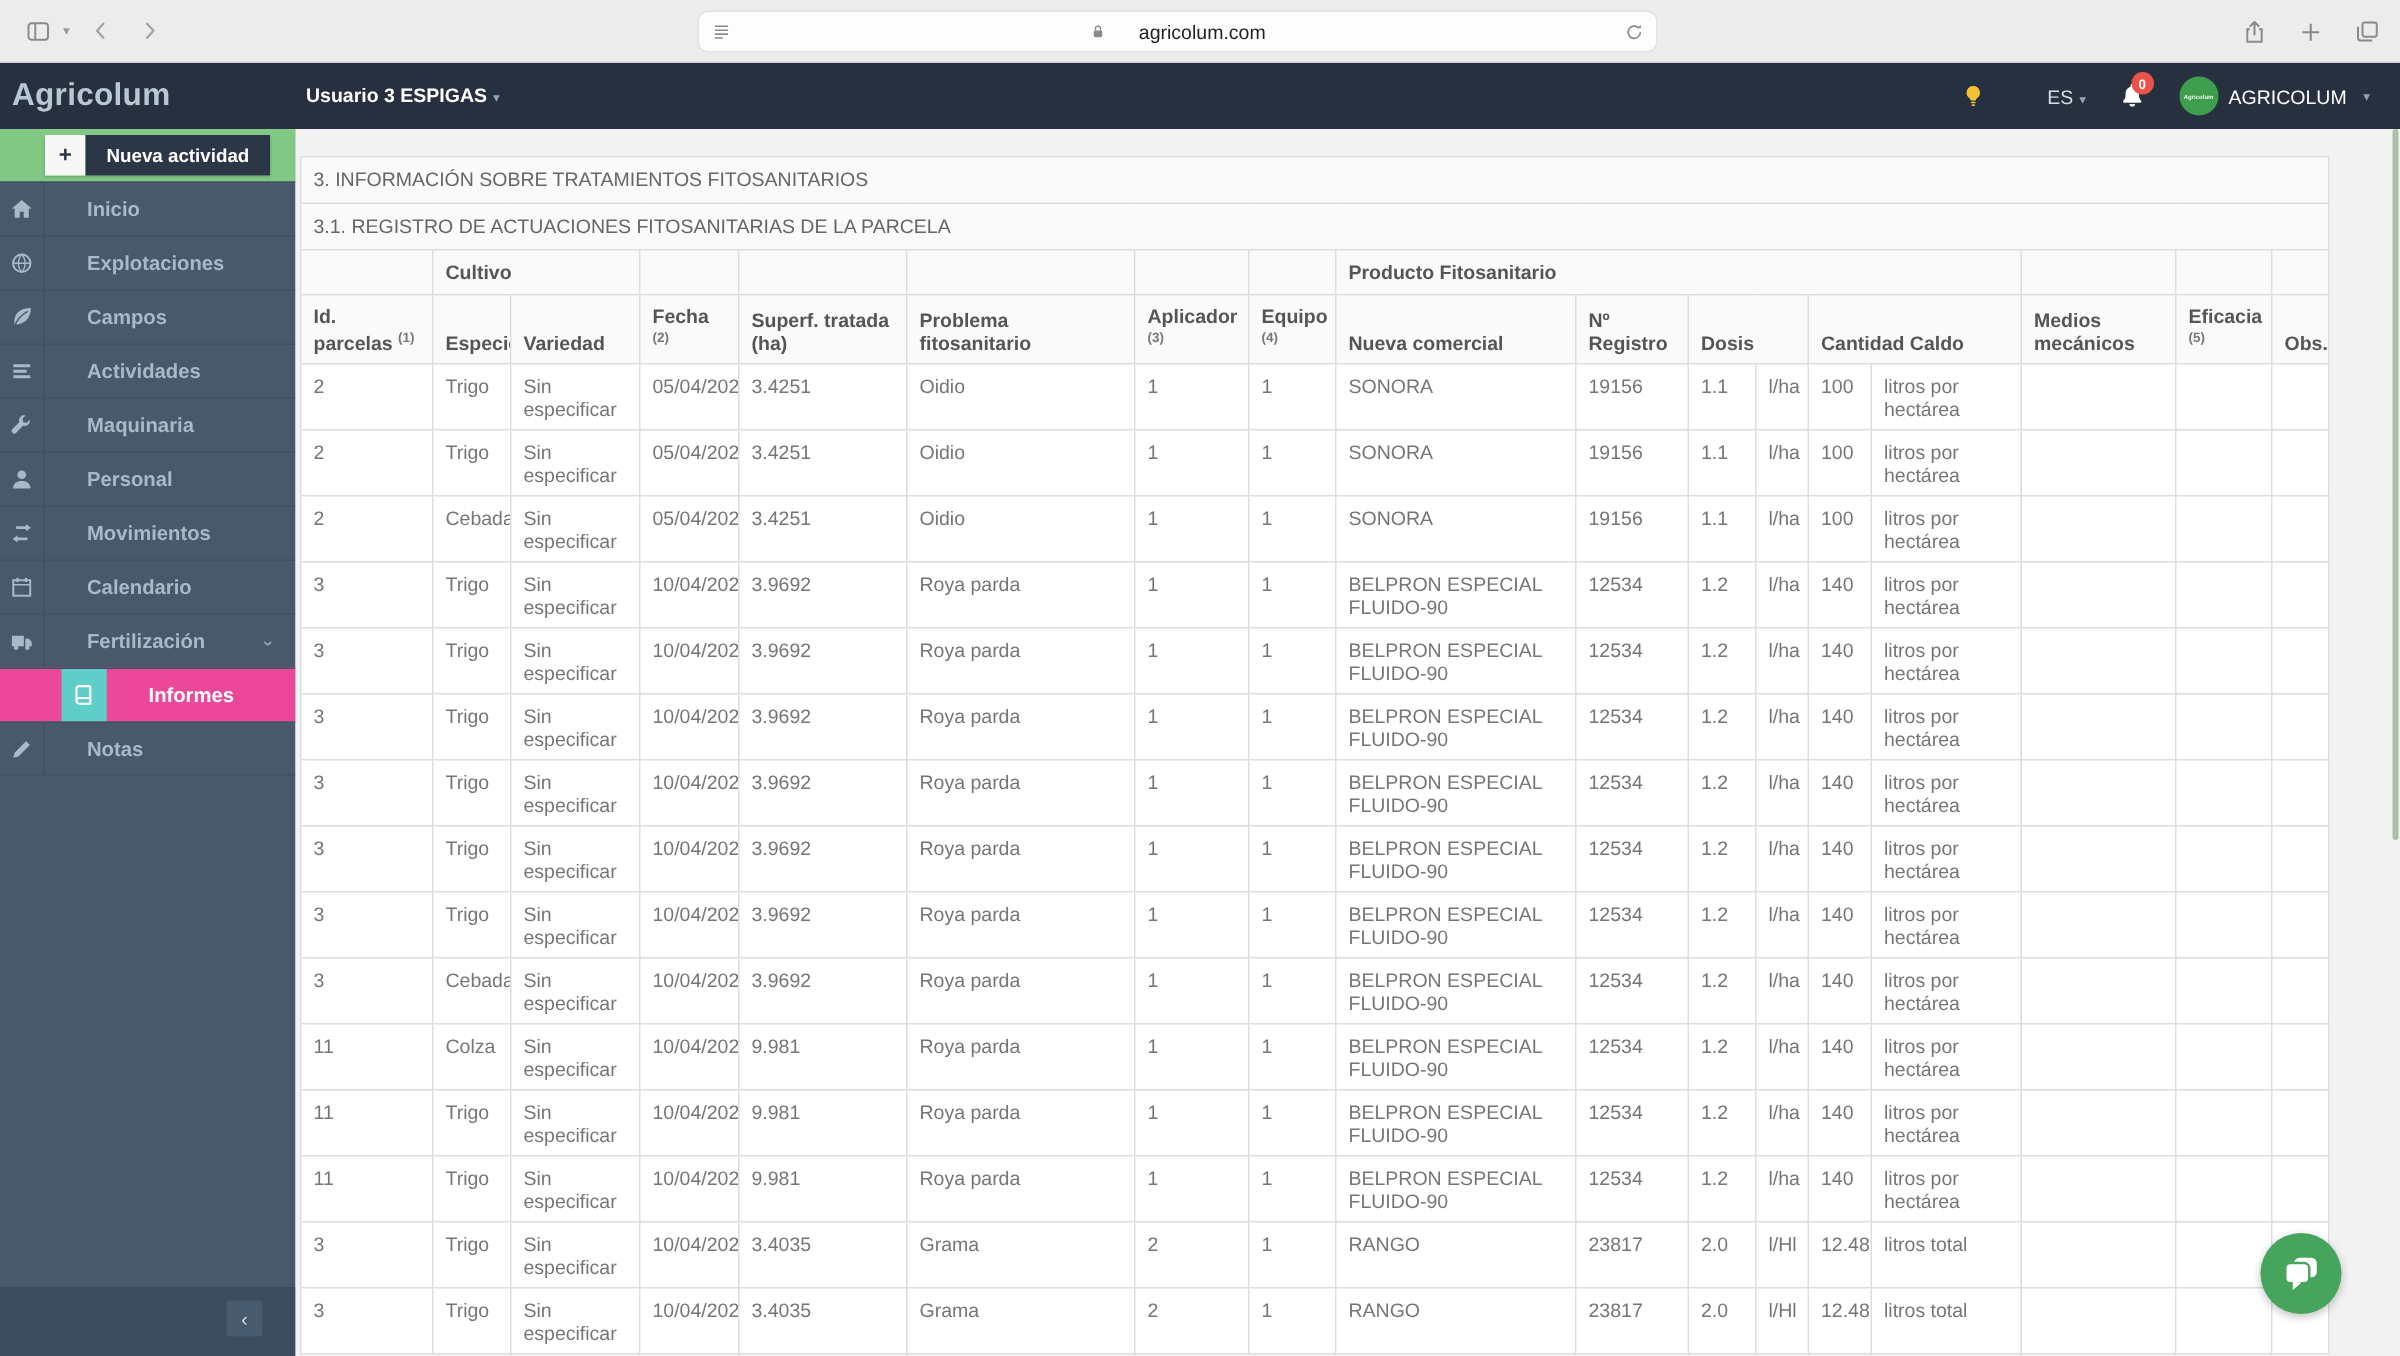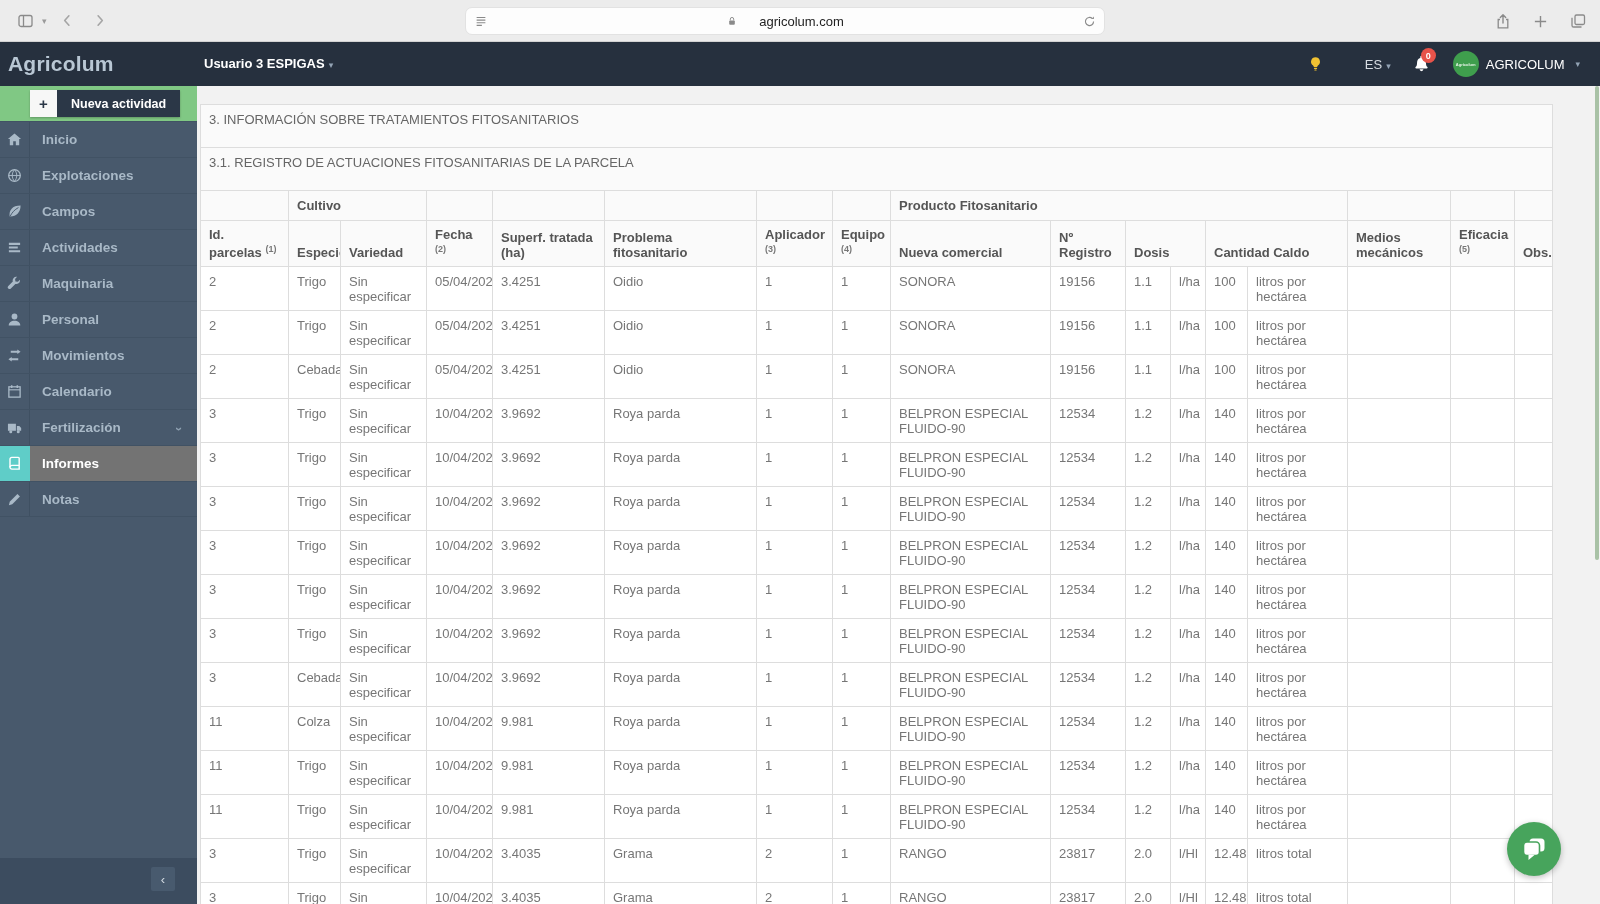--- a/index.html
+++ b/index.html
@@ -36,42 +36,42 @@
   
   #sidebar { position:absolute; left:0; top:86px; width:197px; height:818px; background:#48596c; }
   #green-bar { position:absolute; left:0; top:0; width:197px; height:35px; background:#80c884; }
   #new-activity { position:absolute; left:30px; top:4px; height:27px; display:flex; cursor:pointer;
     box-shadow:0 1px 2px rgba(0,0,0,.25); }
   #new-activity .plus-box { width:27px; height:27px; background:#f7f7f7; color:#2b3747; font-size:15px; font-weight:bold;
     display:flex; align-items:center; justify-content:center; }
   #new-activity .na-label { height:27px; background:#2b3747; color:#fff; font-size:12.5px; font-weight:bold;
     display:flex; align-items:center; padding:0 14px; }
   #sidebar-nav { position:absolute; left:0; top:35px; width:197px; }
-  .nav-item { position:relative; height:36px; display:flex; align-items:stretch; border-top:1px solid #415264; cursor:pointer; }
+  .nav-item { position:relative; height:36px; display:flex; align-items:stretch; border-top:1px solid #415264; cursor:pointer;gap:16px; }
   .nav-item:last-child { border-bottom:1px solid #415264; }
   .nav-icon { width:30px; display:flex; align-items:center; justify-content:center; color:#a9b9c7;
     border-right:1px solid #3f5062; flex:none; }
   .nav-label { display:flex; align-items:center; padding-left:12px; color:#a9b9c7; font-size:13.5px; font-weight:bold; flex:1; }
   .nav-chevron { position:absolute; right:16px; top:12px; color:#8ea0b1; font-size:12px;
     transform:rotate(90deg); font-weight:bold; }
-  .nav-item.active { background:#737373; }
+  .nav-item.active { background:#ec4899;padding-left:41px; }
   .nav-item.active .nav-icon { background:#5fcdc8; color:#fff; border-right-color:#5fcdc8; }
   .nav-item.active .nav-label { color:#fff; }
   #sidebar-footer { position:absolute; left:0; bottom:0; width:197px; height:46px; background:#3c4c5f; }
   #collapse-btn { position:absolute; right:22px; top:9px; width:24px; height:24px; background:#485a6e;
     border-radius:2px; color:#d4dce3; font-size:13px; display:flex; align-items:center; justify-content:center; cursor:pointer; }
 
   
   #main { position:absolute; left:197px; top:86px; width:1403px; height:818px; background:#f2f2f2; overflow:hidden; }
   #report-table { position:absolute; left:3px; top:18px; width:1352px; border-collapse:collapse;
     table-layout:fixed; background:#fff; font-size:13px; color:#767676; }
   #report-table th, #report-table td { border:1px solid #ddd; padding:6px 8px; text-align:left;
     overflow:hidden; line-height:15px; }
   #report-table td { vertical-align:top; padding-top:7px; }
-  .section-row td { height:43px; vertical-align:middle; background:#fafafa; color:#666; font-weight:normal;
+  .section-row td { height:31px; vertical-align:middle; background:#fafafa; color:#666; font-weight:normal;
     font-size:13px; padding-left:12px; }
   .group-row th { height:30px; background:#fafafa; color:#555; font-weight:bold; vertical-align:middle; }
   .cols-row th { height:44px; background:#fafafa; color:#555; font-weight:bold; vertical-align:bottom; }
   #report-table sup { font-size:9px; color:#777; }
   #report-table tbody tr { height:43px; background:#fff; }
 
   
   #page-scrollbar { position:absolute; right:1px; top:86px; width:4px; height:474px; background:#a9c2a6; border-radius:2px; }
   #chat-widget { position:absolute; left:1507px; top:822px; width:54px; height:54px; border-radius:50%;
     background:#47a45c; box-shadow:0 2px 6px rgba(0,0,0,.25); display:flex; align-items:center; justify-content:center; cursor:pointer; }

